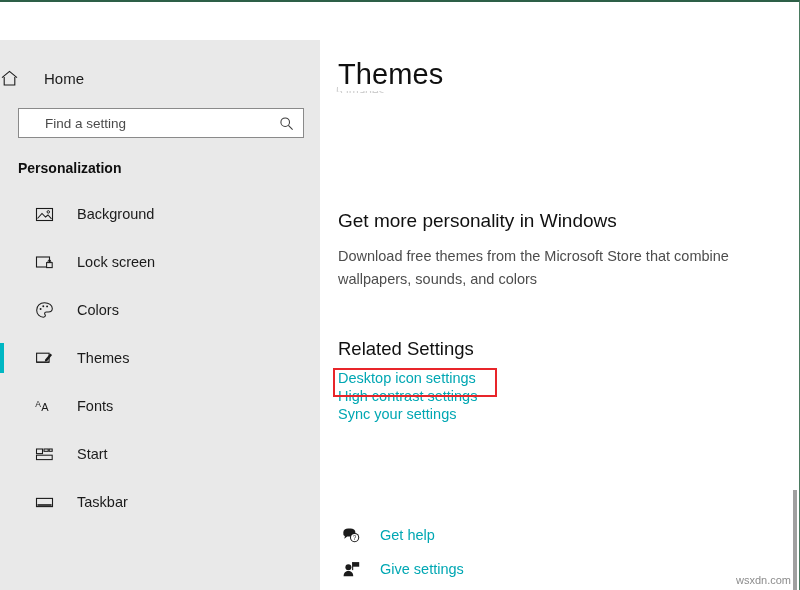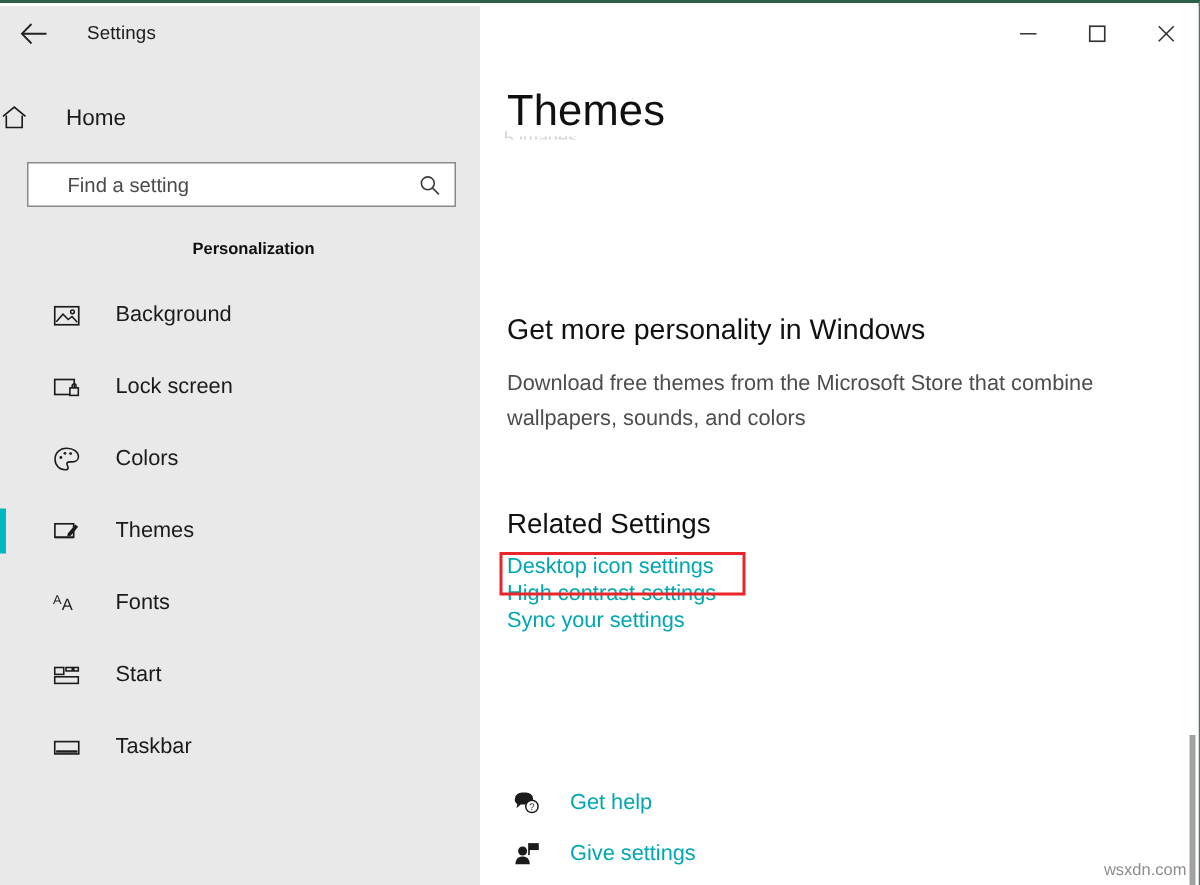--- a/index.html
+++ b/index.html
@@ -133,24 +133,23 @@
     width: 22px;
     height: 22px;
     display: flex;
     align-items: center;
     justify-content: center;
     cursor: pointer;
   }
 
   #category-title {
     margin: 22px 0 0 18px;
-    font-size: 11px;
+    font-size: 14px;
     font-weight: bold;
     color: #0f0f0f;
-    text-align: center;
   }
 
   #navlist { margin-top: 14px; }
   .nav-item {
     position: relative;
     display: flex;
     align-items: center;
     height: 48px;
     padding-left: 35px;
     cursor: pointer;
@@ -309,49 +308,20 @@
     color: #8c8c8c;
     z-index: 6;
     text-align: right;
   }
 </style>
 </head>
 <body>
 
 <div id="window">
 
-  <div id="titlebar">
-    <div id="titlebar-left">
-      <div id="back-button">
-        <svg width="19" height="15" viewBox="0 0 19 15">
-          <path d="M8 1 L1.6 7.5 L8 14" stroke="#222" stroke-width="1.2" fill="none"></path>
-          <line x1="1.8" y1="7.5" x2="18" y2="7.5" stroke="#222" stroke-width="1.2"></line>
-        </svg>
-      </div>
-      <div id="win-title">Settings</div>
-    </div>
-    <div id="titlebar-right">
-      <div class="wctl">
-        <svg width="13" height="13" viewBox="0 0 13 13">
-          <line x1="1" y1="6.5" x2="12" y2="6.5" stroke="#333" stroke-width="1.1"></line>
-        </svg>
-      </div>
-      <div class="wctl">
-        <svg width="13" height="13" viewBox="0 0 13 13">
-          <rect x="1.5" y="1.5" width="10" height="10" stroke="#333" stroke-width="1.1" fill="none"></rect>
-        </svg>
-      </div>
-      <div class="wctl">
-        <svg width="13" height="13" viewBox="0 0 13 13">
-          <line x1="1.5" y1="1.5" x2="11.5" y2="11.5" stroke="#333" stroke-width="1.1"></line>
-          <line x1="11.5" y1="1.5" x2="1.5" y2="11.5" stroke="#333" stroke-width="1.1"></line>
-        </svg>
-      </div>
-    </div>
-  </div>
 
   <div id="sidebar">
 
     <div id="home-row">
       <span class="nav-icon">
         <svg width="19" height="19" viewBox="0 0 19 19">
           <path d="M2 8.6 L9.5 2.4 L17 8.6" stroke="#1b1b1b" stroke-width="1.1" fill="none"></path>
           <path d="M4.2 8 L4.2 16 L14.8 16 L14.8 8" stroke="#1b1b1b" stroke-width="1.1" fill="none"></path>
         </svg>
       </span>

